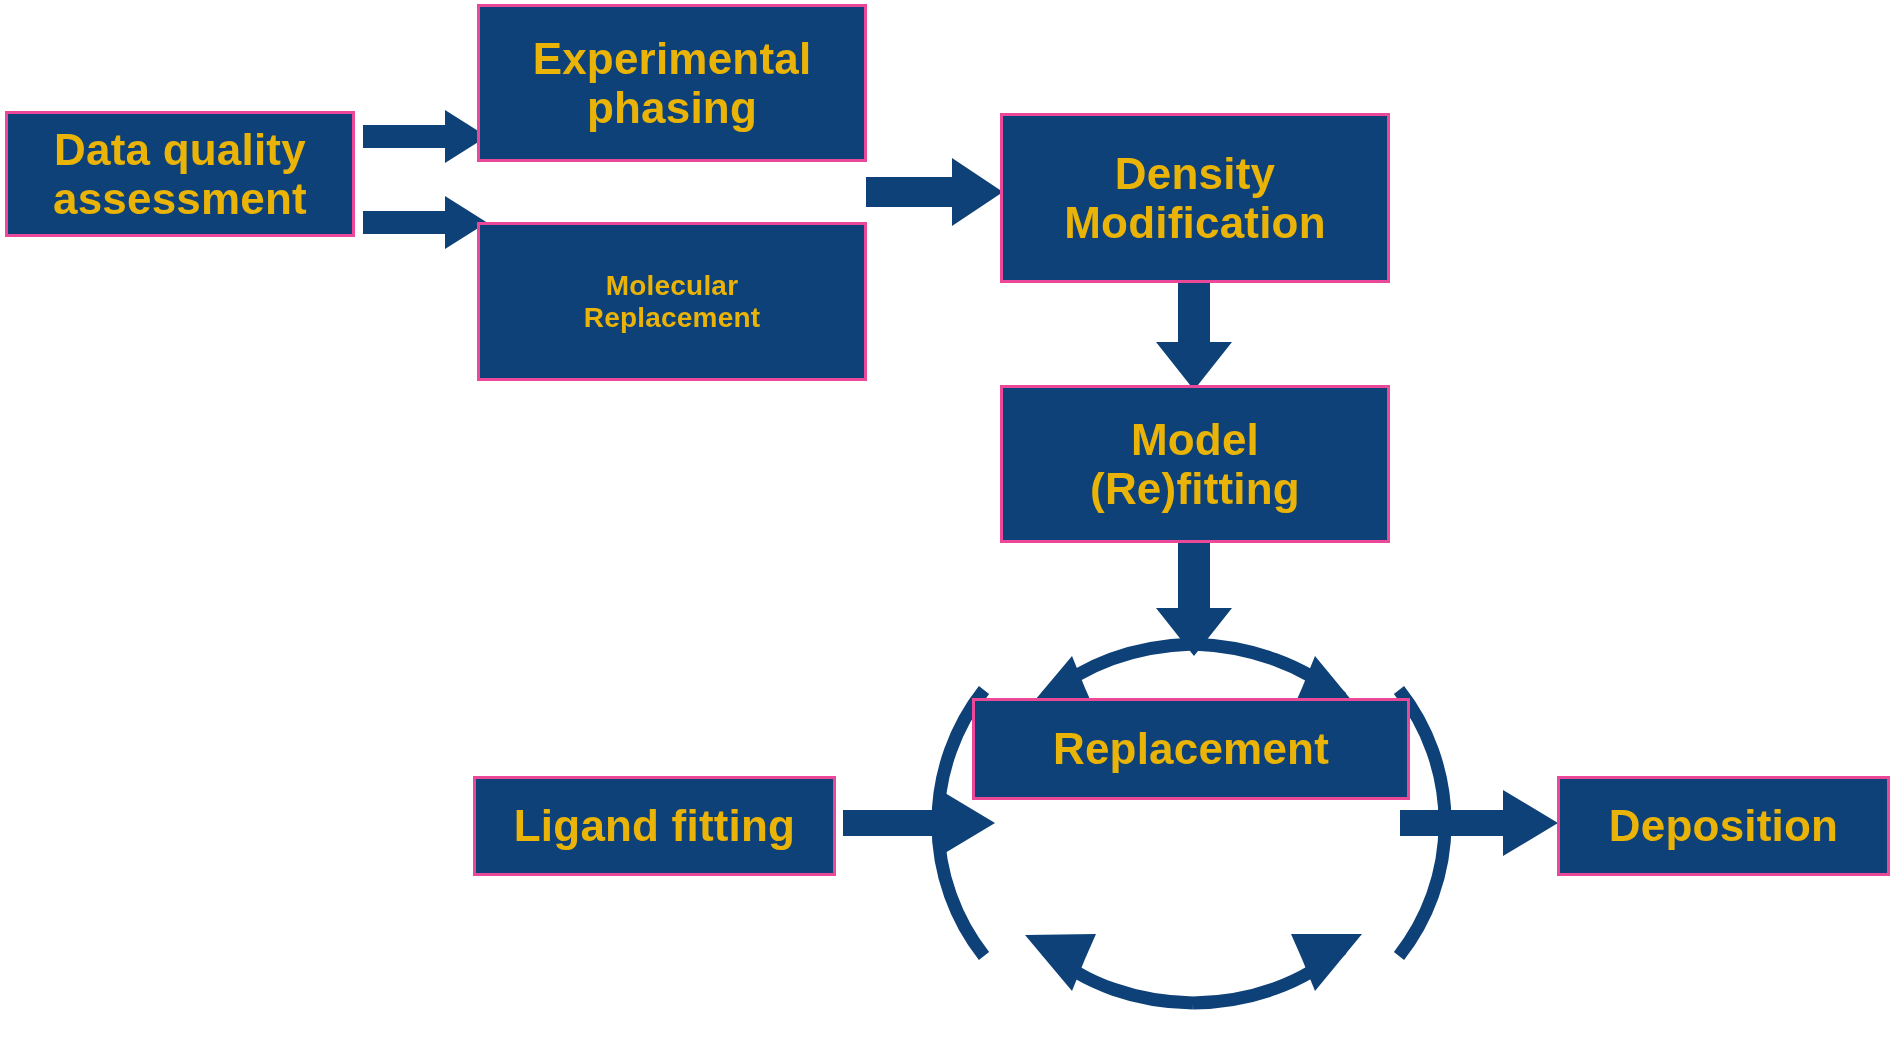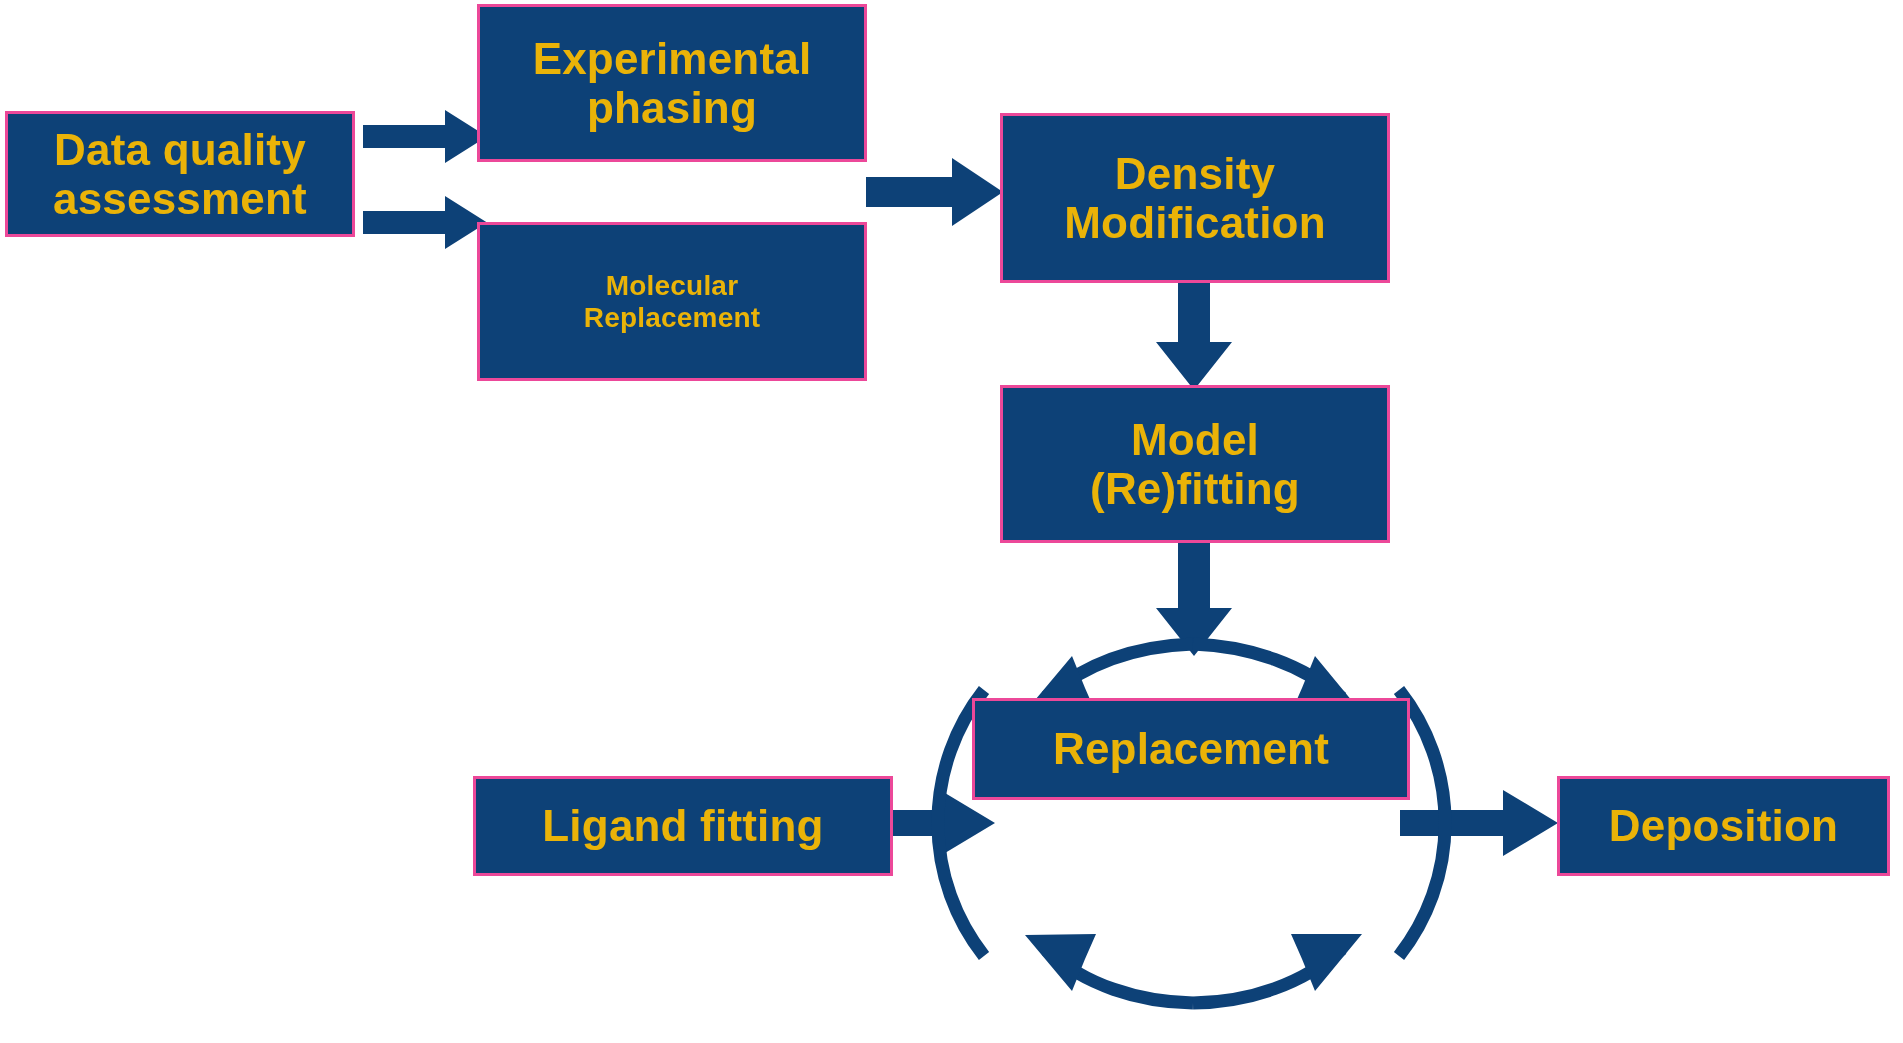--- a/index.html
+++ b/index.html
@@ -40,21 +40,21 @@
     white-space: pre-line;
     z-index: 5;
   }
   #node-data-quality      { left: 5px;   top: 111px; width: 350px;  height: 126px; font-size: 44px; }
   #node-exp-phasing       { left: 477px;  top: 4px;   width: 390px;  height: 158px; font-size: 44px; }
   #node-mol-replacement   { left: 477px;  top: 222px; width: 390px;  height: 159px; font-size: 28px; }
   #node-density-mod       { left: 1000px; top: 113px; width: 390px;  height: 170px; font-size: 44px; }
   #node-model-rebuilding  { left: 1000px; top: 385px; width: 390px;  height: 158px; font-size: 44px; }
   #node-refinement        { left: 972px;  top: 698px; width: 438px;  height: 102px; font-size: 44px; }
   #node-validation        { left: 972px;  top: 846px; width: 438px;  height: 104px; font-size: 44px; }
-  #node-ligand-fitting    { left: 473px;  top: 776px; width: 420px;  height: 100px; font-size: 44px; }
+  #node-ligand-fitting    { left: 473px;  top: 776px; width: 363px;  height: 100px; font-size: 44px; }
   #node-deposition        { left: 1557px; top: 776px; width: 333px;  height: 100px; font-size: 44px; }
 </style>
 </head>
 <body>
 
 <div id="canvas">
 
   <svg class="layer" viewBox="0 0 1903 1043" preserveAspectRatio="none">
 
     <path fill="#0D4177" d="M 363 125 L 445 125 L 445 110 L 487 136.5 L 445 163 L 445 148 L 363 148 Z"></path>

